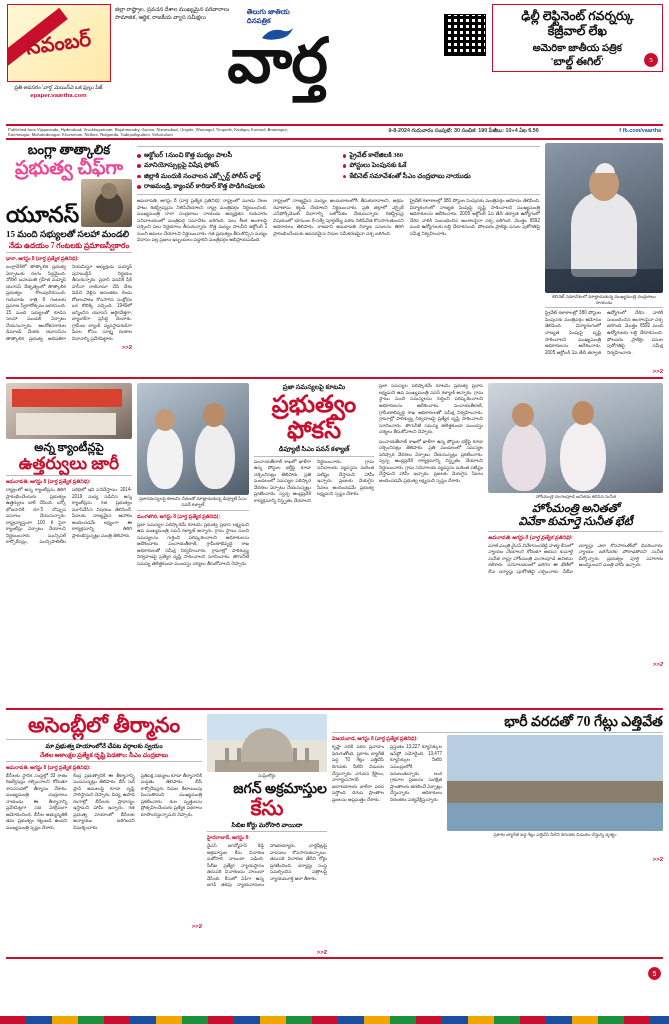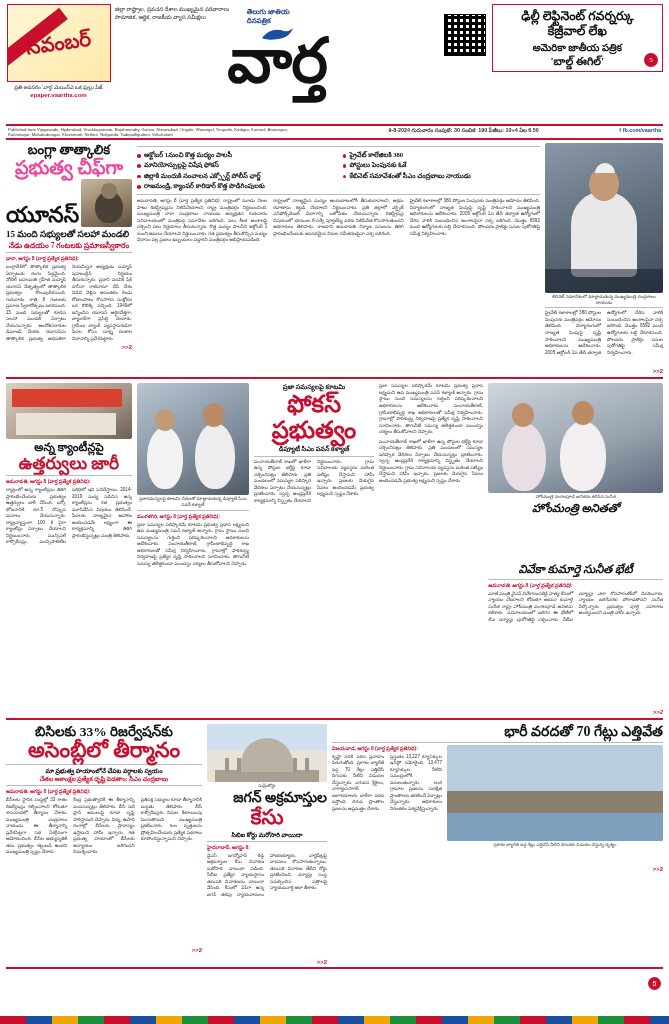--- a/index.html
+++ b/index.html
@@ -104,21 +104,21 @@
   .cols-2 { column-count:2; column-gap:6px; }
 
   
   .mid-block { display:flex; gap:5px; margin-top:4px; }
   .mb-c1 { width:126px; }
   .mb-c2 { width:112px; }
   .mb-c3 { width:120px; }
   .mb-c4 { width:104px; }
   .mb-c5 { flex:1;font-style:italic; }
 
-  .sec-head-a { font-size:11.5px; line-height:1.15; text-align:center;margin-top:48px; }
+  .sec-head-a { font-size:11.5px; line-height:1.15; text-align:center; }
   .sec-head-red { font-size:17px; line-height:1.1; text-align:center; color:#c8102e; }
   .sec-head-big { font-size:24px; line-height:1.05; text-align:center; color:#c8102e; }
   .small-kicker { font-size:6.5px; text-align:center; font-weight:bold; color:#111; font-family:"Liberation Serif",serif;}
 
   
   .bot-block { display:flex; gap:5px; margin-top:4px; }
   .bb-left { width:196px; }
   .bb-mid { width:120px; }
   .bb-right { flex:1; }
 
@@ -282,22 +282,22 @@
       <div class="caption">ప్రజాసమస్యలపై కూటమి నేతలతో మాట్లాడుతున్న డిప్యూటీ సీఎం పవన్ కళ్యాణ్</div>
       <div class="rule" style="margin:2px 0;"></div>
       <div class="byline">మంగళగిరి, ఆగస్టు 8 (వార్త ప్రత్యేక ప్రతినిధి):</div>
       <div class="body-col" style="margin-top:2px;height:152px;overflow:hidden;">
         <p>ప్రజా సమస్యల పరిష్కారమే కూటమి ప్రభుత్వ ప్రధాన లక్ష్యమని ఉప ముఖ్యమంత్రి పవన్ కళ్యాణ్ అన్నారు. గ్రామ స్థాయి నుంచి సమస్యలను గుర్తించి పరిష్కరించాలని అధికారులను ఆదేశించారు. పంచాయతీరాజ్, గ్రామీణాభివృద్ధి శాఖ అధికారులతో సమీక్ష నిర్వహించారు. గ్రామాల్లో పారిశుద్ధ్య నిర్వహణపై ప్రత్యేక దృష్టి సారించాలని సూచించారు. తాగునీటి సమస్య తలెత్తకుండా ముందస్తు చర్యలు తీసుకోవాలని చెప్పారు.</p>
       </div>
     </div>
 
     <div class="mb-c3">
       <div class="small-kicker">ప్రజా సమస్యలపై కూటమి</div>
+      <div class="sec-head-big tel-head">ప్రభుత్వం</div>
       <div class="sec-head-big tel-head">ఫోకస్</div>
-      <div class="sec-head-big tel-head">ప్రభుత్వం</div>
       <div class="small-kicker" style="margin-top:2px;">డిప్యూటీ సిఎం పవన్ కళ్యాణ్</div>
       <div class="rule" style="margin:2px 0;"></div>
       <div class="body-col cols-2" style="height:212px;overflow:hidden;">
         <p>పంచాయతీరాజ్ శాఖలో ఖాళీగా ఉన్న పోస్టుల భర్తీపై కూడా చర్చించినట్లు తెలిపారు. ప్రతి మండలంలో సమస్యల పరిష్కార వేదికలు ఏర్పాటు చేయనున్నట్లు ప్రకటించారు. స్వచ్ఛ ఆంధ్రప్రదేశ్ కార్యక్రమాన్ని విస్తృతం చేయాలని నిర్ణయించారు. గ్రామ సచివాలయ వ్యవస్థను మరింత పటిష్టం చేస్తామని హామీ ఇచ్చారు. ప్రజలకు మెరుగైన సేవలు అందించడమే ప్రభుత్వ లక్ష్యమని స్పష్టం చేశారు.</p>
       </div>
     </div>
 
     <div class="mb-c4">
       <div class="body-col" style="height:270px;overflow:hidden;">
         <p>ప్రజా సమస్యల పరిష్కారమే కూటమి ప్రభుత్వ ప్రధాన లక్ష్యమని ఉప ముఖ్యమంత్రి పవన్ కళ్యాణ్ అన్నారు. గ్రామ స్థాయి నుంచి సమస్యలను గుర్తించి పరిష్కరించాలని అధికారులను ఆదేశించారు. పంచాయతీరాజ్, గ్రామీణాభివృద్ధి శాఖ అధికారులతో సమీక్ష నిర్వహించారు. గ్రామాల్లో పారిశుద్ధ్య నిర్వహణపై ప్రత్యేక దృష్టి సారించాలని సూచించారు. తాగునీటి సమస్య తలెత్తకుండా ముందస్తు చర్యలు తీసుకోవాలని చెప్పారు.</p>
@@ -322,21 +322,20 @@
       </div>
       <div class="more">&gt;&gt;2</div>
     </div>
   </div>
 
   <div class="thick-rule" style="margin-top:3px;"></div>
 
   <div class="bot-block">
 
     <div class="bb-left">
-      <div class="bot-head-1 tel-head">బిసిలకు 33% రిజర్వేషన్‌కు</div>
       <div class="bot-head-2 tel-head">అసెంబ్లీలో తీర్మానం</div>
       <div class="rule" style="margin:2px 0;"></div>
       <div class="bot-note">మా ప్రభుత్వ హయాంలోనే చేపట వర్గాలకు స్వయం</div>
       <div class="bot-note tel-red">నేతల ఆకాంక్షల ప్రత్యేక దృష్టి పెడతాం: సీఎం చంద్రబాబు</div>
       <div class="rule" style="margin:2px 0;"></div>
       <div class="byline">అమరావతి, ఆగస్టు 8 (వార్త ప్రత్యేక ప్రతినిధి):</div>
       <div class="cols-3 body-col" style="height:150px;overflow:hidden;margin-top:2px;">
         <p>బీసీలకు స్థానిక సంస్థల్లో 33 శాతం రిజర్వేషన్లు కల్పించాలని కోరుతూ శాసనసభలో తీర్మానం చేశారు. ముఖ్యమంత్రి చంద్రబాబు నాయుడు ఈ తీర్మానాన్ని ప్రవేశపెట్టగా సభ ఏకగ్రీవంగా ఆమోదించింది. బీసీల అభ్యున్నతికి తమ ప్రభుత్వం కట్టుబడి ఉందని ముఖ్యమంత్రి స్పష్టం చేశారు.</p>
         <p>కేంద్ర ప్రభుత్వానికి ఈ తీర్మానాన్ని పంపనున్నట్లు తెలిపారు. బీసీ సబ్ ప్లాన్ అమలుపై కూడా దృష్టి సారిస్తామని చెప్పారు. విద్య, ఉపాధి రంగాల్లో బీసీలకు ప్రాధాన్యం ఇస్తామని హామీ ఇచ్చారు. గత ప్రభుత్వ హయాంలో బీసీలకు అన్యాయం జరిగిందని విమర్శించారు.</p>
         <p>ప్రతిపక్ష సభ్యులు కూడా తీర్మానానికి మద్దతు తెలిపారు. బీసీ కార్పొరేషన్లకు నిధుల కేటాయింపు పెంచుతామని ముఖ్యమంత్రి ప్రకటించారు. కుల వృత్తులను ప్రోత్సహించేందుకు ప్రత్యేక పథకాలు రూపొందిస్తున్నామని చెప్పారు.</p>

